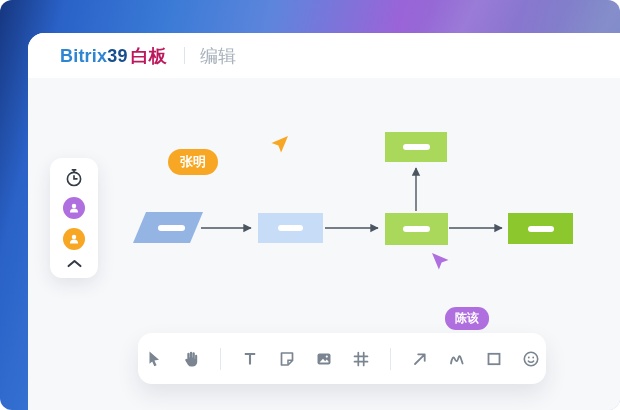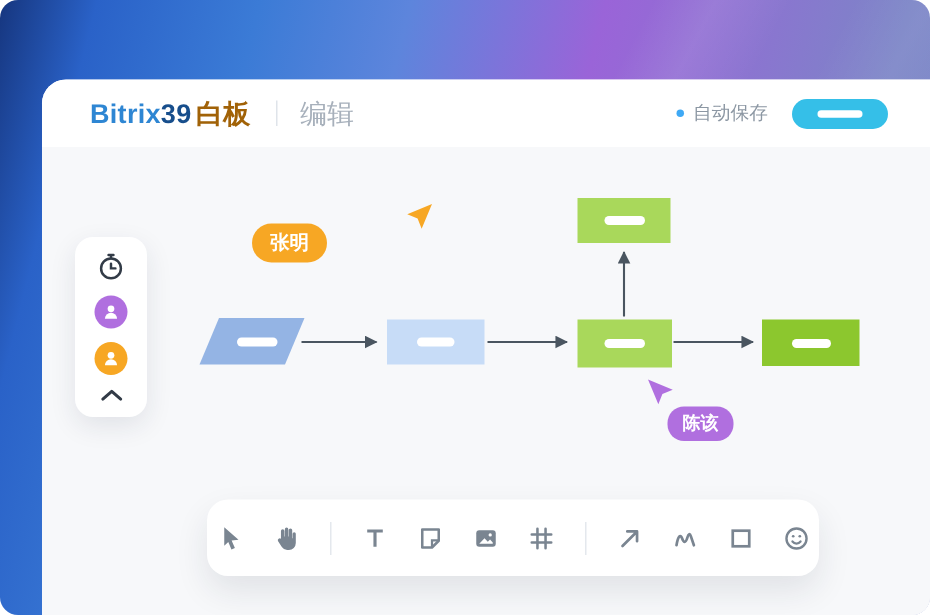--- a/index.html
+++ b/index.html
@@ -3,26 +3,26 @@
 <meta charset="utf-8">
 <style>
   html,body{margin:0;padding:0;background:#fff;}
   body{width:620px;height:410px;font-family:"Liberation Sans","DejaVu Sans",sans-serif;}
   .screen{position:relative;width:620px;height:410px;border-radius:12px;overflow:hidden;
     background:linear-gradient(104deg,#16367F 0%,#2A62C8 9%,#3B7BD6 24%,#5D85DC 38%,#9A64D8 56%,#8E71D2 68%,#7C85C7 84%,#7F8CC9 100%);}
   .screen::before{content:"";position:absolute;inset:0;
     background:linear-gradient(118deg,transparent 52%,rgba(255,255,255,.09) 57%,transparent 63%),
                linear-gradient(118deg,transparent 68%,rgba(255,255,255,.07) 74%,transparent 80%);}
   .window{position:absolute;left:28px;top:33px;right:0;bottom:0;background:#fff;
-    border-top-left-radius:16px;overflow:hidden;z-index:1;margin-top:20px;}
+    border-top-left-radius:16px;overflow:hidden;z-index:1;}
   .titlebar{height:45px;display:flex;align-items:center;padding:0 28px 0 32px;background:#fff;border-bottom:1px solid #EDF0F3;}
   .logo{font-size:18px;font-weight:700;letter-spacing:.2px;display:flex;align-items:baseline;}
   .logo .b1{color:#2E86D3;}
   .logo .b2{color:#174E8C;}
-  .logo .b3{color:#a16207;margin-left:3px;}
+  .logo .b3{color:#be185d;margin-left:3px;}
   .vdiv{width:1px;height:17px;background:#DFE4EA;margin:0 15px 0 17px;}
   .menu-edit{font-size:18px;color:#A7B0BB;}
   .tb-right{margin-left:auto;display:flex;align-items:center;}
   .autosave-dot{width:5px;height:5px;border-radius:50%;margin-right:6px;}
   .autosave-label{font-size:12.5px;color:#8C97A3;}
   .pill-btn{width:64px;height:20px;border-radius:10px;margin-left:16px;border:none;position:relative;cursor:pointer;}
   .pill-btn .bar{position:absolute;left:50%;top:50%;transform:translate(-50%,-50%);width:30px;height:5px;border-radius:3px;background:#fff;}
   .canvas{position:absolute;top:45px;left:0;right:0;bottom:0;background:#F7F8FA;}
   .stage{position:absolute;inset:0;z-index:2;}
   .stage > svg{position:absolute;left:0;top:0;}
@@ -44,27 +44,20 @@
 <div class="screen">
   <div class="window">
     <div class="titlebar">
       <div class="logo">
         <span class="b1">Bitrix</span>
         <span class="b2">39</span>
         <span class="b3">白板</span>
       </div>
       <span class="vdiv"></span>
       <span class="menu-edit">编辑</span>
-      <div class="tb-right">
-        <span class="autosave-dot" style="background-color: rgb(63, 169, 245);"></span>
-        <span class="autosave-label">自动保存</span>
-        <button class="pill-btn" style="background-color: rgb(53, 191, 232);">
-          <span class="bar"></span>
-        </button>
-      </div>
     </div>
     <div class="canvas"></div>
   </div>
 
   <div class="stage">
 
     <svg width="620" height="410" viewBox="0 0 620 410">
       <defs>
         <marker id="ah" markerWidth="7" markerHeight="7" refX="5.5" refY="3" orient="auto">
           <path d="M0,0 L6,3 L0,6 Z" fill="#4A5560"></path>
@@ -95,21 +88,21 @@
       <g>
         <rect x="508" y="213" width="65" height="31" fill="#8CC72E"></rect>
         <rect x="528" y="226" width="26" height="6" rx="3" fill="#fff"></rect>
       </g>
 
       <polygon points="288,136 281.1,152.5 278.4,145.6 271.5,142.9" fill="#F7A724"></polygon>
       <polygon points="432,253 438.9,269.5 441.6,262.6 448.5,259.9" fill="#B06FDF"></polygon>
     </svg>
 
     <span class="tag tag1" style="background-color: rgb(247, 167, 36);">张明</span>
-    <span class="tag tag2" style="background-color: rgb(176, 111, 223);">陈该</span>
+    <span class="tag tag2" style="background-color: rgb(176, 111, 223); margin-top: 36px;">陈该</span>
 
     <div class="side-panel">
       <button class="icon-btn">
         <svg width="22" height="22" viewBox="0 0 24 24" fill="none" stroke="#323B47" stroke-width="1.8" stroke-linecap="round">
           <circle cx="12" cy="13" r="7.2"></circle>
           <path d="M12 9.6 V13 H15.2"></path>
           <path d="M10.2 3.2 H13.8"></path>
           <path d="M12 3.4 V5.6"></path>
         </svg>
       </button>

